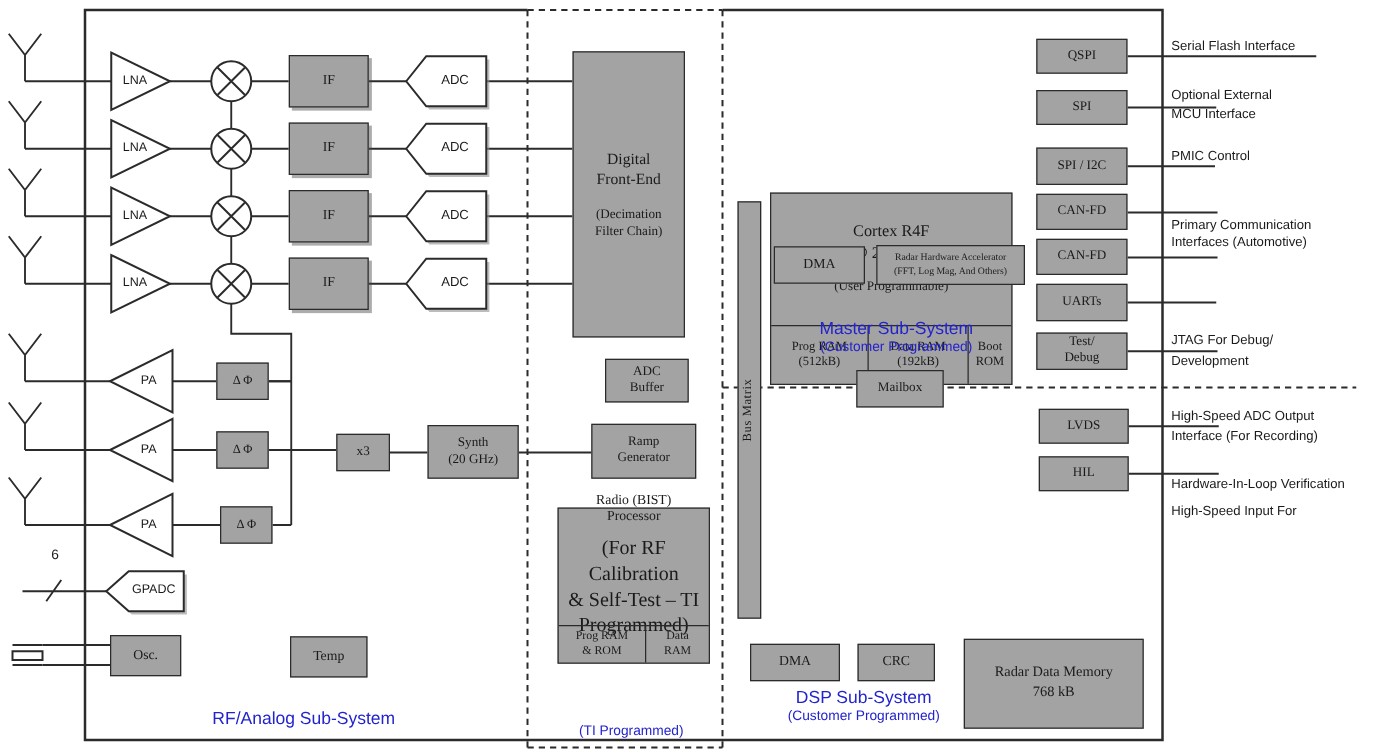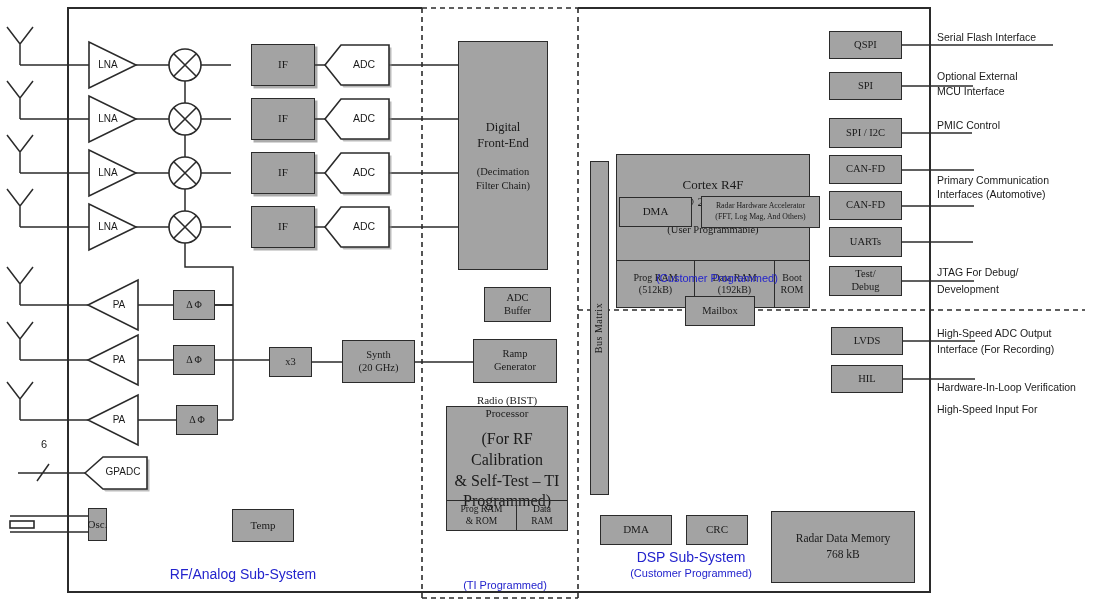--- a/index.html
+++ b/index.html
@@ -6,21 +6,21 @@
   #stage{
     position:relative;width:1100px;height:601px;background:#ffffff;
     font-family:"Liberation Sans", sans-serif;color:#1a1a1a;overflow:hidden;
   }
   #wires{position:absolute;left:0;top:0;z-index:1;}
   .box{
     position:absolute;background:#a3a3a3;border:1.5px solid #2b2b2b;box-sizing:border-box;
     display:flex;flex-direction:column;align-items:center;justify-content:center;
     text-align:center;z-index:2;line-height:1.2;font-family:Liberation Serif, serif;
   }
-  .shadow{box-shadow:2.5px 2.5px 0 rgba(70,70,70,0.45);margin-left:20px;}
+  .shadow{box-shadow:2.5px 2.5px 0 rgba(70,70,70,0.45);}
   .lbl{position:absolute;text-align:center;z-index:3;line-height:1.2;}
   .ext{position:absolute;font-size:10.5px;white-space:nowrap;z-index:3;line-height:1.25;}
   .blue{color:#2323cd;}
   .t14{font-size:14px;}
   .t11{font-size:11px;}
   .rel{position:relative;}
   .cellrow{position:absolute;left:0;right:0;bottom:0;display:flex;border-top:1.5px solid #2b2b2b;box-sizing:border-box;}
   .cell{display:flex;flex-direction:column;align-items:center;justify-content:center;font-size:10px;line-height:1.25;box-sizing:border-box;height:100%;}
   .cell+.cell{border-left:1.5px solid #2b2b2b;}
   .vtext{transform:rotate(-90deg);white-space:nowrap;font-size:10px;letter-spacing:0.5px;}
@@ -176,21 +176,21 @@
     </div>
 
   <div class="box" style="left:342px;top:340px;width:73px;height:43px;font-size:10.5px;">
     <div>Synth</div>
       <div>(20 GHz)</div>
   </div>
 
   <div class="lbl" style="left:97px;top:466px;width:52px;font-size:10px;">GPADC</div>
   <div class="lbl" style="left:34px;top:438px;width:20px;font-size:11px;">6</div>
 
-  <div class="box" style="left:88px;top:508px;width:19px;height:33px;font-size:11px;">
+  <div class="box" style="left:88px;top:508px;width:57px;height:33px;font-size:11px;">
       <span>Osc.</span>
     </div>
   <div class="box" style="left:232px;top:509px;width:62px;height:33px;font-size:11px;">
       <span>Temp</span>
     </div>
 
   <div class="lbl blue t14" style="left:133px;top:566px;width:220px;">RF/Analog Sub-System</div>
 
   <div class="box" style="left:458px;top:41px;width:90px;height:229px;">
     <div style="font-size:12.5px;line-height:1.3;">
@@ -267,20 +267,21 @@
   </div>
 
   <div class="box" style="left:619px;top:197px;width:73px;height:30px;font-size:11px;">
       <span>DMA</span>
     </div>
   <div class="box" style="left:701px;top:196px;width:119px;height:32px;font-size:7.8px;line-height:1.35;">
     <div>Radar Hardware Accelerator</div>
       <div>(FFT, Log Mag, And Others)</div>
   </div>
 
+  <div class="lbl blue t14" style="left:627px;top:254px;width:180px;">Master Sub-System</div>
   <div class="lbl blue t11" style="left:627px;top:272px;width:180px;">(Customer Programmed)</div>
 
   <div class="box" style="left:685px;top:296px;width:70px;height:30px;font-size:10.5px;">
       <span>Mailbox</span>
     </div>
 
   <div class="box" style="left:600px;top:515px;width:72px;height:30px;font-size:11px;">
       <span>DMA</span>
     </div>
   <div class="box" style="left:686px;top:515px;width:62px;height:30px;font-size:11px;">

